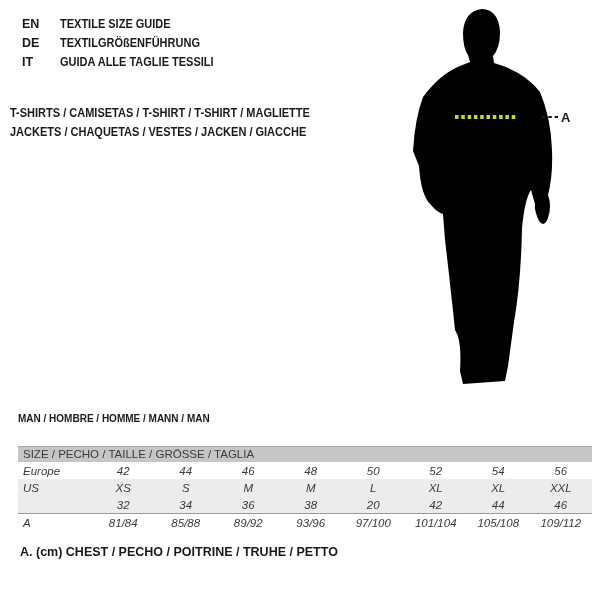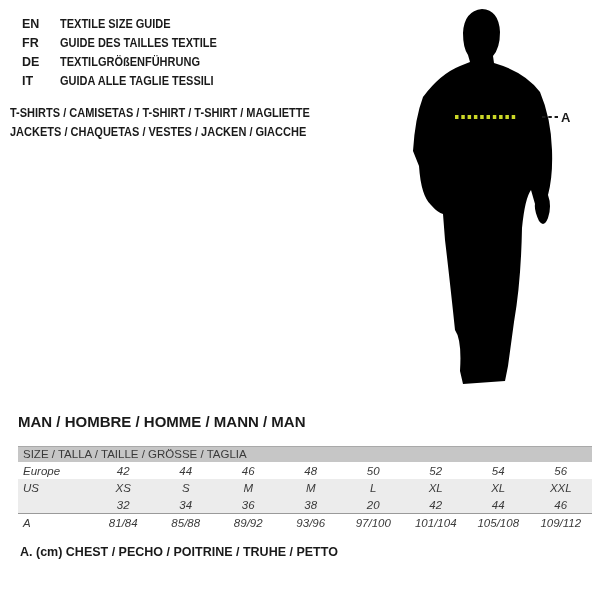--- a/index.html
+++ b/index.html
@@ -12,21 +12,21 @@
   .lang-list{position:absolute;left:22px;top:12px;}
   .lang-row{display:flex;height:19px;align-items:flex-end;}
   .lang-code{width:38px;font-weight:bold;font-size:12.5px;}
   .lang-label{font-weight:bold;font-size:12.5px;}
   
   .categories{position:absolute;left:10px;top:103px;}
   .category-line{height:19px;font-weight:bold;font-size:12.5px;display:flex;align-items:center;}
   
   .figure-wrap{position:absolute;left:395px;top:0px;width:200px;height:400px;}
   
-  .section-title{position:absolute;left:18px;top:413px;font-weight:bold;font-size:15px;}
+  .section-title{position:absolute;left:18px;top:413px;font-weight:bold;font-size:10px;}
   
   .size-table{position:absolute;left:18px;top:446px;width:574px;font-size:11.5px;color:#3a3a3a;}
   .tbl-header{
     background:#c6c6c6;border-top:1px solid #a9a9a9;height:15px;line-height:15px;
     padding-left:5px;color:#3a3a3a;font-size:11.5px;
   }
   .tbl-row{display:flex;height:17px;align-items:center;font-style:italic;}
   .tbl-row.shade{background:#ececec;}
   .tbl-row.measure{border-top:1px solid #9a9a9a;}
   .tbl-label{width:74px;padding-left:5px;box-sizing:border-box;text-align:left;}
@@ -34,24 +34,20 @@
   
   .footnote{position:absolute;left:20px;top:545px;font-weight:bold;font-size:12.5px;}
 </style>
 </head>
 <body>
 
 <div class="lang-list">
   <div class="lang-row">
     <span class="lang-code">EN</span>
     <span class="lang-label condensed">TEXTILE SIZE GUIDE</span>
-  </div>
-  <div class="lang-row">
-    <span class="lang-code">FR</span>
-    <span class="lang-label condensed">GUIDE DES TAILLES TEXTILE</span>
   </div>
   <div class="lang-row">
     <span class="lang-code">DE</span>
     <span class="lang-label condensed">TEXTILGRÖßENFÜHRUNG</span>
   </div>
   <div class="lang-row">
     <span class="lang-code">IT</span>
     <span class="lang-label condensed">GUIDA ALLE TAGLIE TESSILI</span>
   </div>
 </div>
@@ -102,21 +98,21 @@
     <line x1="60" y1="117" x2="122" y2="117" stroke="#ccd827" stroke-width="4" stroke-dasharray="3.5 2.8"></line>
 
     <line x1="147" y1="117" x2="163" y2="117" stroke="#1a1a1a" stroke-width="2" stroke-dasharray="3.5 2.8"></line>
     <text x="166" y="122" font-family="Liberation Sans, sans-serif" font-size="13" font-weight="bold" fill="#1a1a1a">A</text>
   </svg>
 </div>
 
 <div class="section-title"><span class="condensed">MAN / HOMBRE / HOMME / MANN / MAN</span></div>
 
 <div class="size-table">
-  <div class="tbl-header">SIZE / TALLA / TAILLE / GRÖSSE / TAGLIA</div>
+  <div class="tbl-header">SIZE / PECHO / TAILLE / GRÖSSE / TAGLIA</div>
 
   <div class="tbl-row">
     <span class="tbl-label">Europe</span>
     <span class="tbl-cell">42</span>
     <span class="tbl-cell">44</span>
     <span class="tbl-cell">46</span>
     <span class="tbl-cell">48</span>
     <span class="tbl-cell">50</span>
     <span class="tbl-cell">52</span>
     <span class="tbl-cell">54</span>

